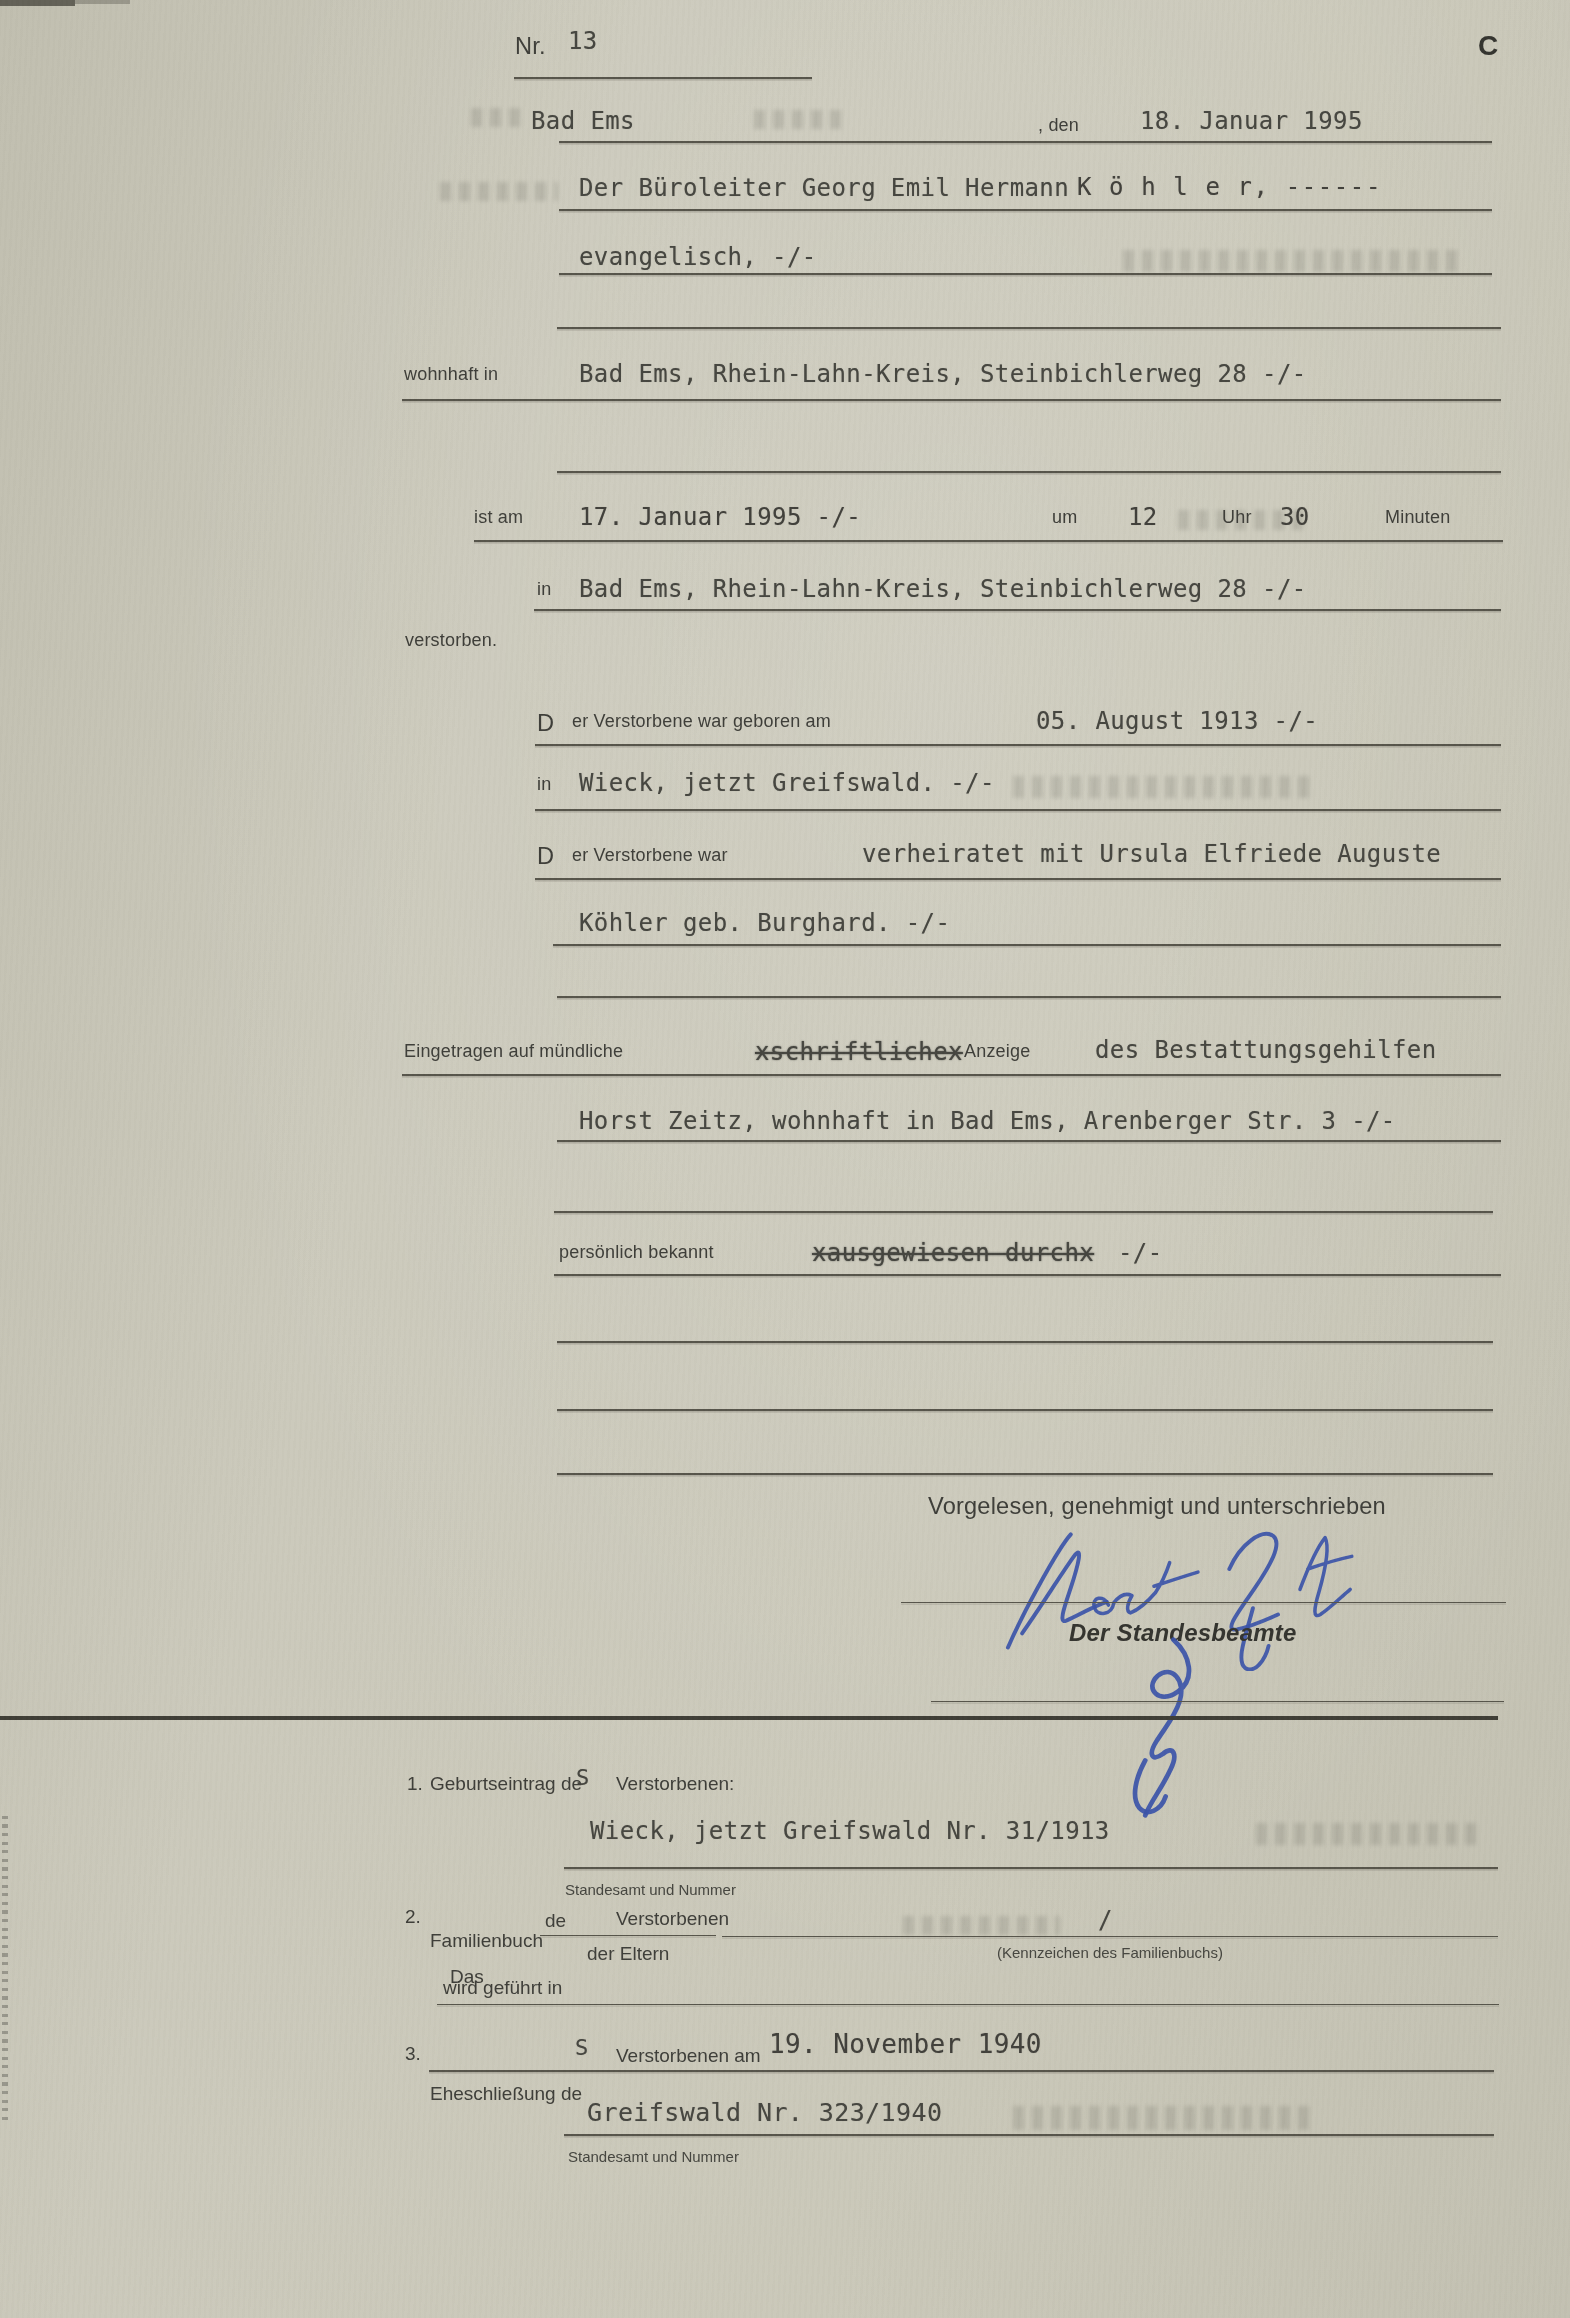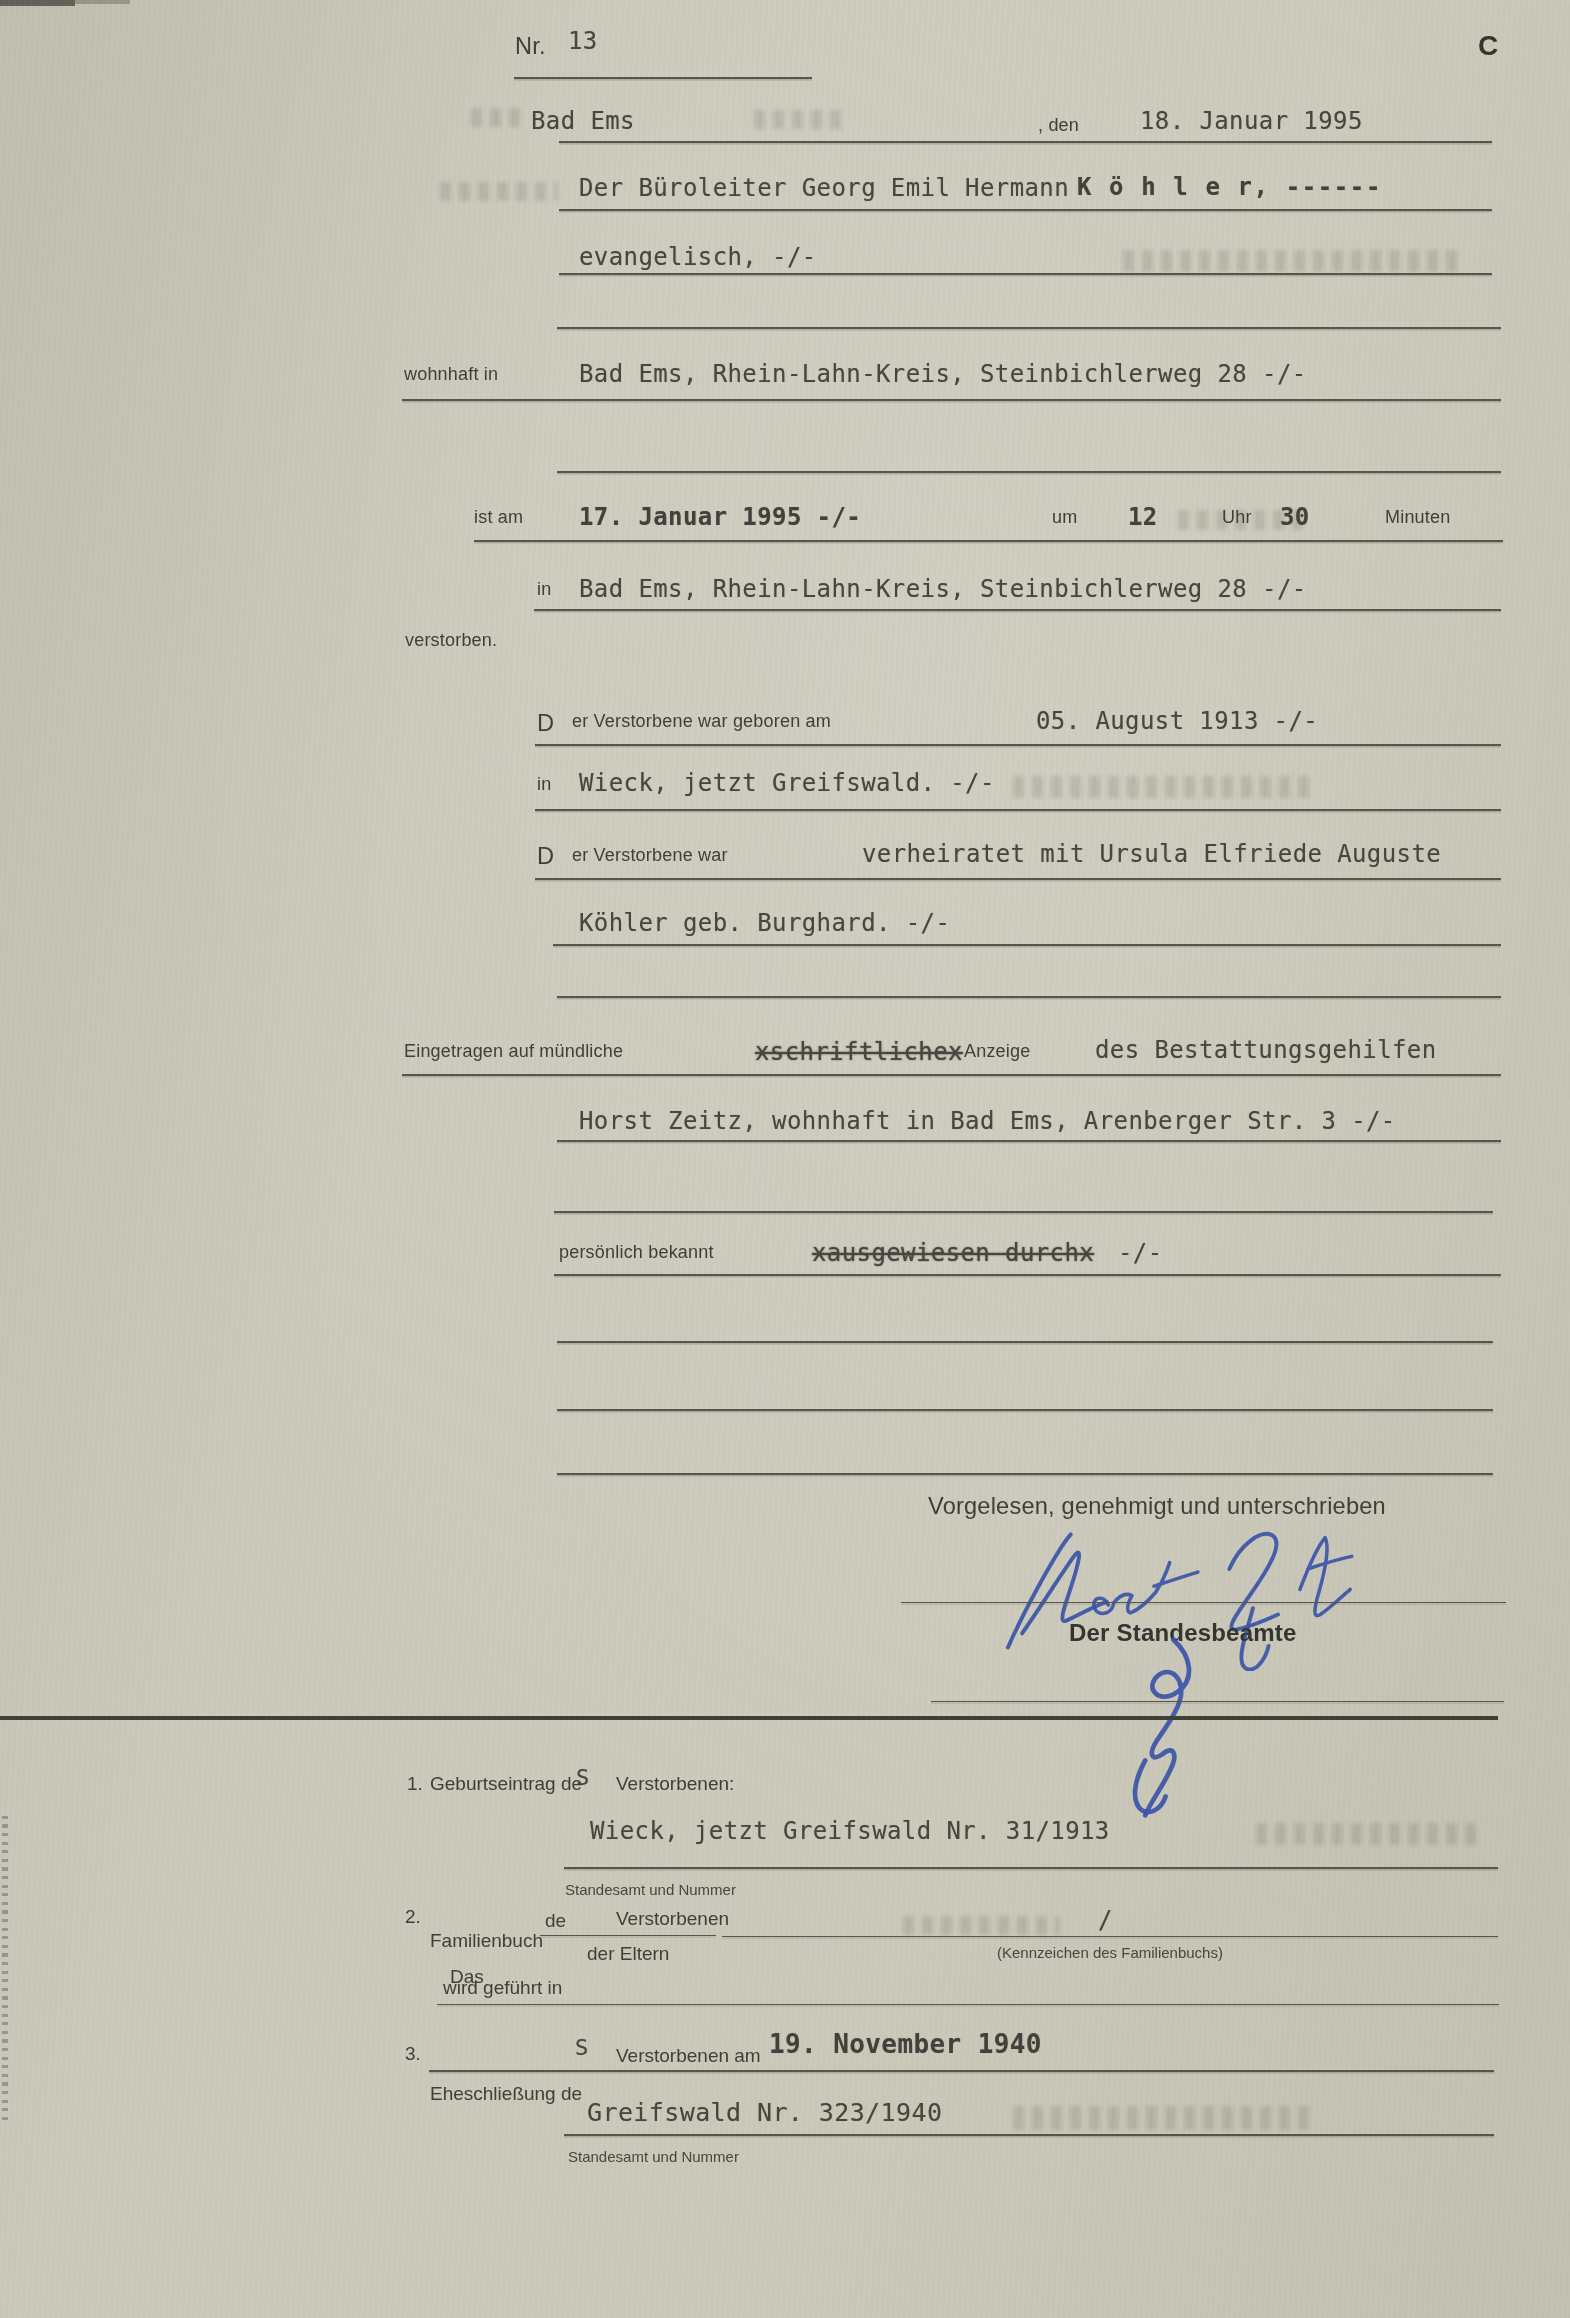--- a/index.html
+++ b/index.html
@@ -11,21 +11,21 @@
     font-family:"Liberation Sans",sans-serif;color:#3c3c37;
   }
   #page::after{ 
     content:"";position:absolute;inset:0;pointer-events:none;opacity:.35;
     background:repeating-linear-gradient(93deg,rgba(110,108,95,.05) 0 2.4px,rgba(255,255,255,.04) 2.4px 5.5px);
   }
   .print{position:absolute;font-family:"Liberation Sans",sans-serif;font-size:18px;color:#3d3d38;letter-spacing:0.2px;white-space:pre;}
   .print-sm{position:absolute;font-family:"Liberation Sans",sans-serif;font-size:19px;color:#3d3d38;white-space:pre;}
   .caption{position:absolute;font-family:"Liberation Sans",sans-serif;font-size:15px;color:#45453f;white-space:pre;}
   .type{position:absolute;font-family:"DejaVu Sans Mono","Liberation Mono",monospace;font-size:24px;color:#45453f;letter-spacing:0.4px;white-space:pre;text-shadow:0 0 0.8px rgba(60,60,55,.35);}
-  .type-b{font-weight:bold;color:#403f3a;}
+  .type-b{font-weight:normal;color:#403f3a;}
   .struck{text-decoration:line-through;text-decoration-thickness:2px;text-shadow:0 0 1.6px rgba(60,60,55,.8);}
   .rule{position:absolute;height:1.6px;background:#56544a;box-shadow:0 1.6px 0 rgba(86,84,74,.25);}
   .rule-thick{position:absolute;height:3.9px;background:#3e3d35;}
   .big{font-size:23.6px;}
   .bold{font-weight:bold;}
   .sig{position:absolute;}
   .sig path{fill:none;stroke:#3a52a8;stroke-linecap:round;stroke-linejoin:round;opacity:.92;}
   .smudge{position:absolute;filter:blur(2px);opacity:.16;pointer-events:none;
     background:repeating-linear-gradient(90deg,#4a4a42 0 11px,transparent 11px 19px);}
   .edge{position:absolute;pointer-events:none;}
@@ -135,21 +135,21 @@
   <svg class="sig" style="left:970px;top:1514px;" width="448" height="157" viewBox="0 0 570 200">
     <path stroke-width="5" d="M48,170 C70,120 112,44 128,26"></path>
     <path stroke-width="5" d="M66,152 C90,118 116,76 132,54 C144,38 138,64 128,94 C120,118 112,140 122,136 C140,128 156,118 174,112"></path>
     <path stroke-width="4.5" d="M176,116 C170,102 154,106 158,119 C162,131 180,129 183,113 C190,104 198,100 206,104 C200,114 198,124 204,126 C214,122 224,114 236,100 C244,88 250,74 254,62 M234,92 C252,86 270,80 290,74"></path>
     <path stroke-width="5" d="M330,70 C344,38 372,18 386,28 C398,38 382,66 360,98 C340,127 322,150 340,147 C362,142 378,134 392,128"></path>
     <path stroke-width="5" d="M360,120 C352,152 338,186 350,196 C362,204 376,186 380,168"></path>
     <path stroke-width="4.5" d="M420,96 C432,64 444,40 452,30 C458,42 452,72 444,100 C438,120 436,134 446,128 C458,120 470,108 484,96 M430,70 C448,64 466,58 486,54"></path>
   </svg>
   <div class="rule" style="left:901px;top:1602px;width:605px;height:1.2px;"></div>
 
-  <span class="print bold" style="left:1069px;top:1619px;font-size:24px;color:#33332e;">Der Standesbeamte</span>
+  <span class="print bold" style="left:1069px;top:1619px;font-size:24px;color:#33332e;font-style:italic;">Der Standesbeamte</span>
 
   <svg class="sig" style="left:1098px;top:1635px;" width="118" height="196" viewBox="0 0 150 250">
     <path stroke-width="6" d="M96,6 C118,26 124,56 102,72 C78,90 58,68 76,52 C94,38 112,58 104,84 C98,104 84,120 74,136 C64,152 68,162 82,152 C96,140 102,152 92,172 C82,194 66,214 60,230"></path>
     <path stroke-width="6" d="M60,160 C48,182 42,206 52,220 C62,232 80,224 86,206"></path>
   </svg>
   <div class="rule" style="left:931px;top:1701px;width:573px;height:1.2px;"></div>
   <div class="rule-thick" style="left:0;top:1716px;width:1498px;"></div>
 
   <span class="print-sm" style="left:407px;top:1773px;">1.</span>
   <span class="print-sm" style="left:430px;top:1773px;">Geburtseintrag de</span>

